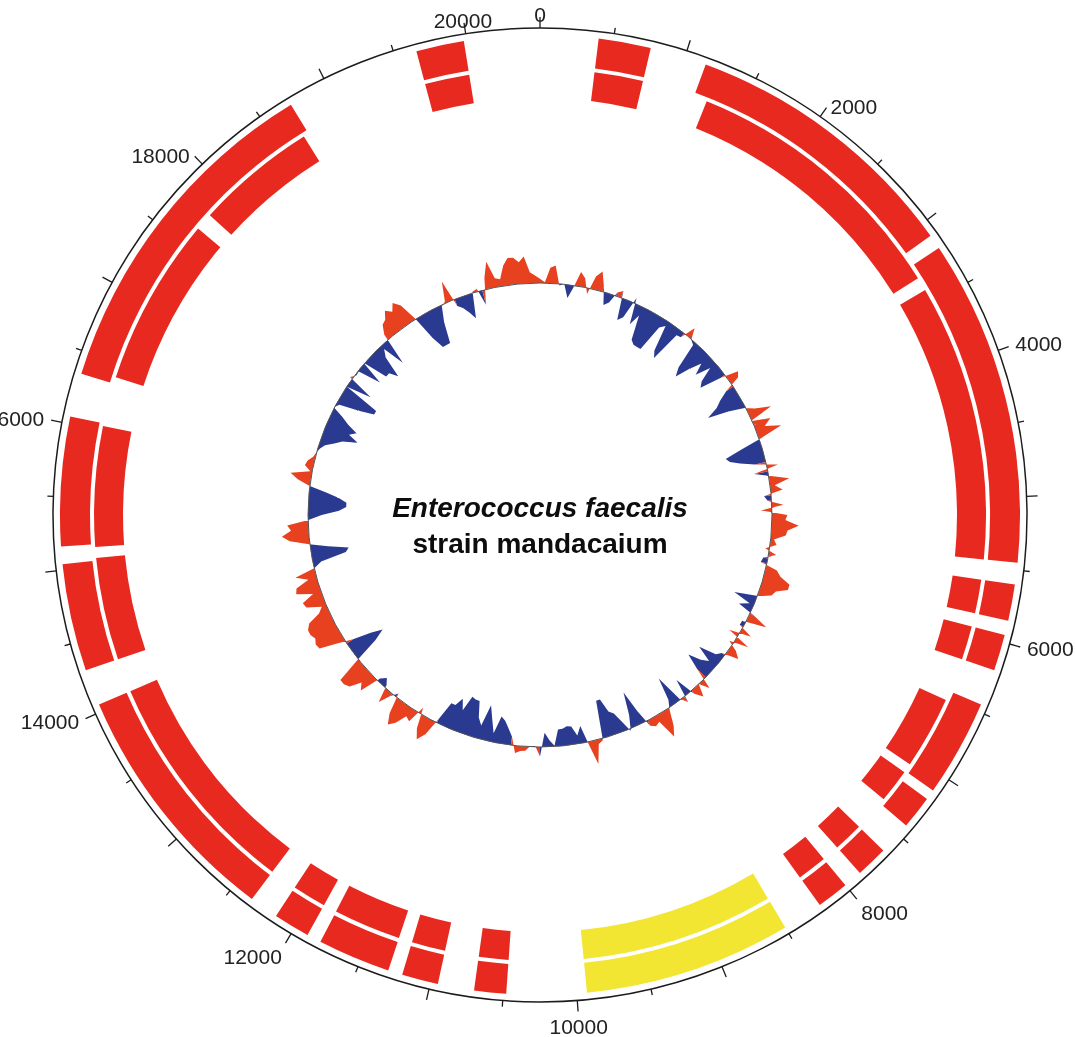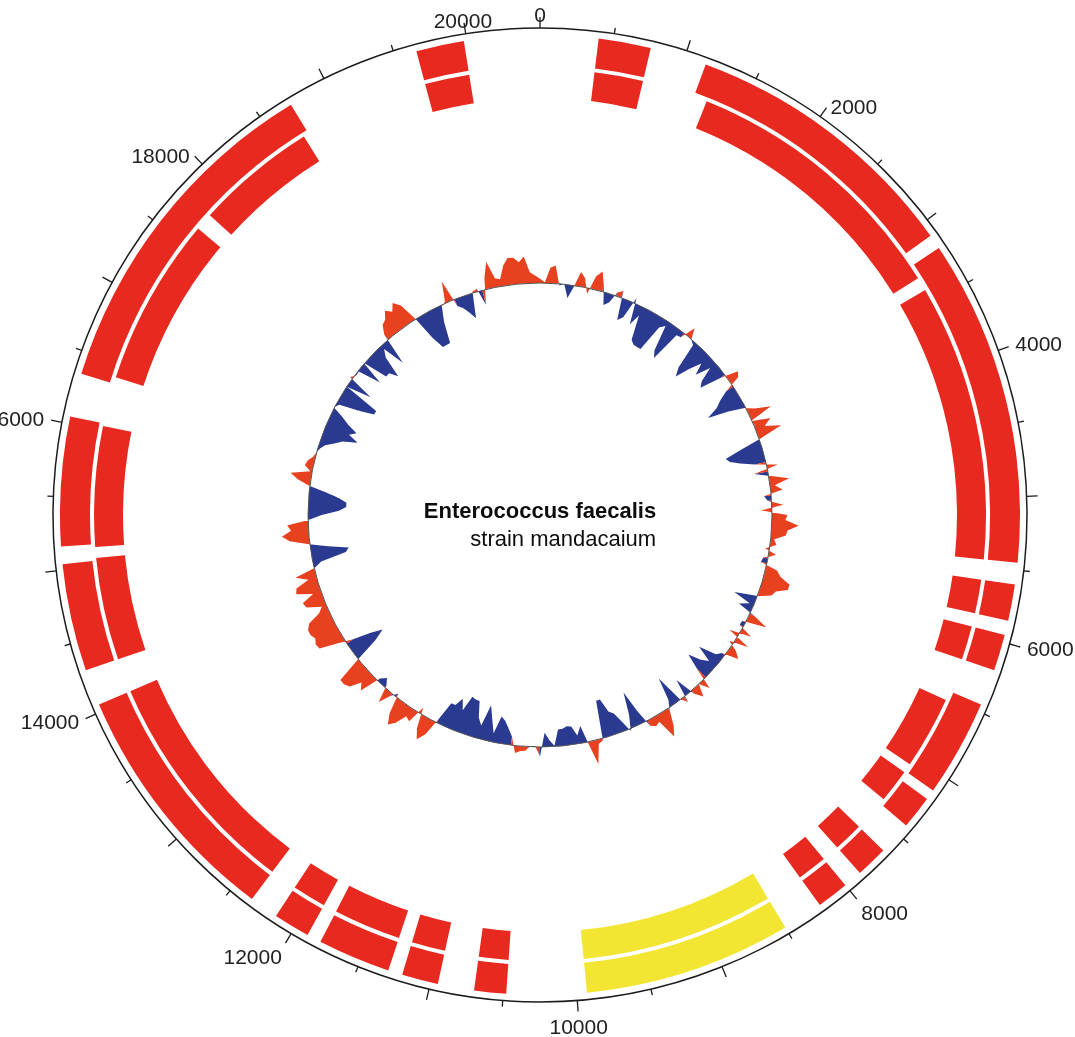--- a/index.html
+++ b/index.html
@@ -4,22 +4,22 @@
 <style>
   html,body{margin:0;padding:0;background:#ffffff;}
   body{width:1075px;height:1037px;overflow:hidden;font-family:"Liberation Sans",sans-serif;}
   #stage{position:relative;width:1075px;height:1037px;}
   #plasmid-svg{position:absolute;left:0;top:0;}
   #center-label{
     position:absolute;left:540px;top:518px;transform:translate(-50%,-50%);
     text-align:center;color:#0d0d0d;white-space:nowrap;
   }
   #center-label div{line-height:1.28;}
-  #center-label .l1{font-weight:bold;font-size:22px;margin-top:15px;}
-  #center-label .l2,#center-label .l3{font-weight:normal;font-size:22px;text-align:right;}
+  #center-label .l1{font-style:italic;font-weight:bold;font-size:28px;margin-top:15px;}
+  #center-label .l2,#center-label .l3{font-weight:bold;font-size:28px;}
   svg text{font-family:"Liberation Sans",sans-serif;}
 </style>
 </head>
 <body>
 
 <div id="stage">
   <svg id="plasmid-svg" width="1075" height="1037" viewBox="0 0 1075 1037">
       <circle cx="540" cy="515" r="487" fill="none" stroke="#1c1c1c" stroke-width="1.5"></circle>
       <line x1="540.0" y1="28.0" x2="540.0" y2="17.0" stroke="#1c1c1c" stroke-width="1.3"></line>
       <line x1="614.3" y1="33.7" x2="615.3" y2="27.8" stroke="#1c1c1c" stroke-width="1.3"></line>

